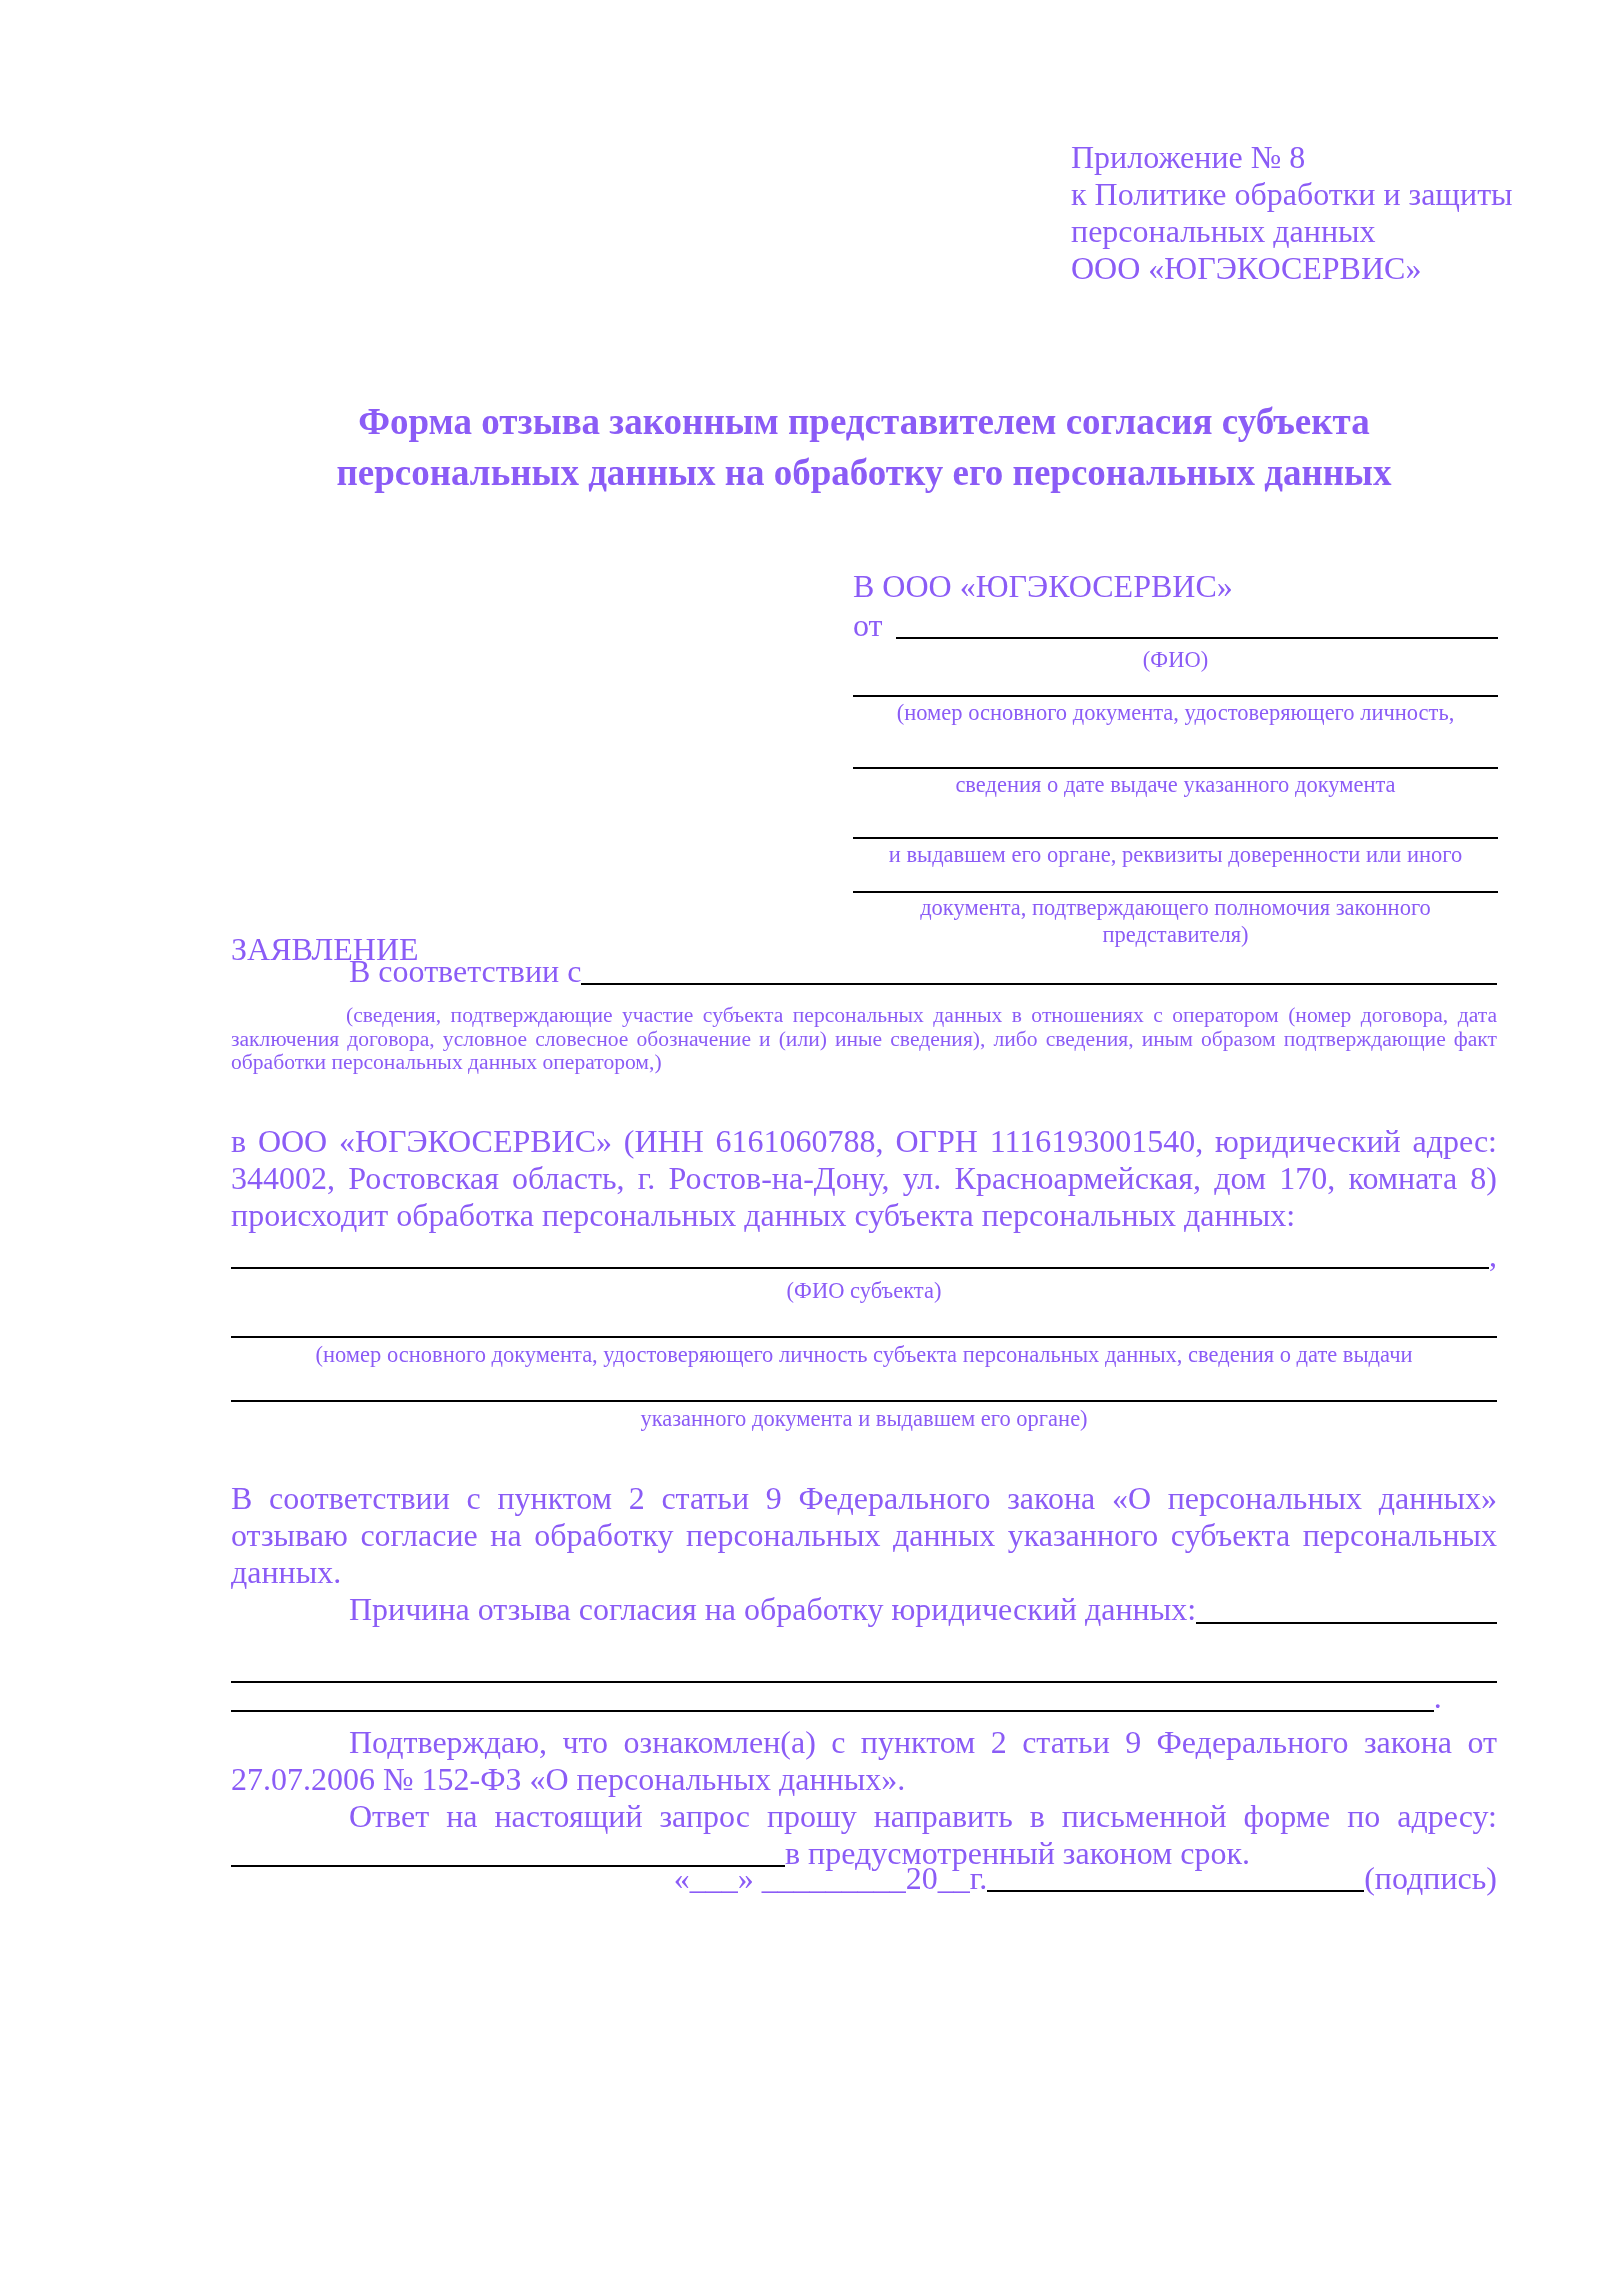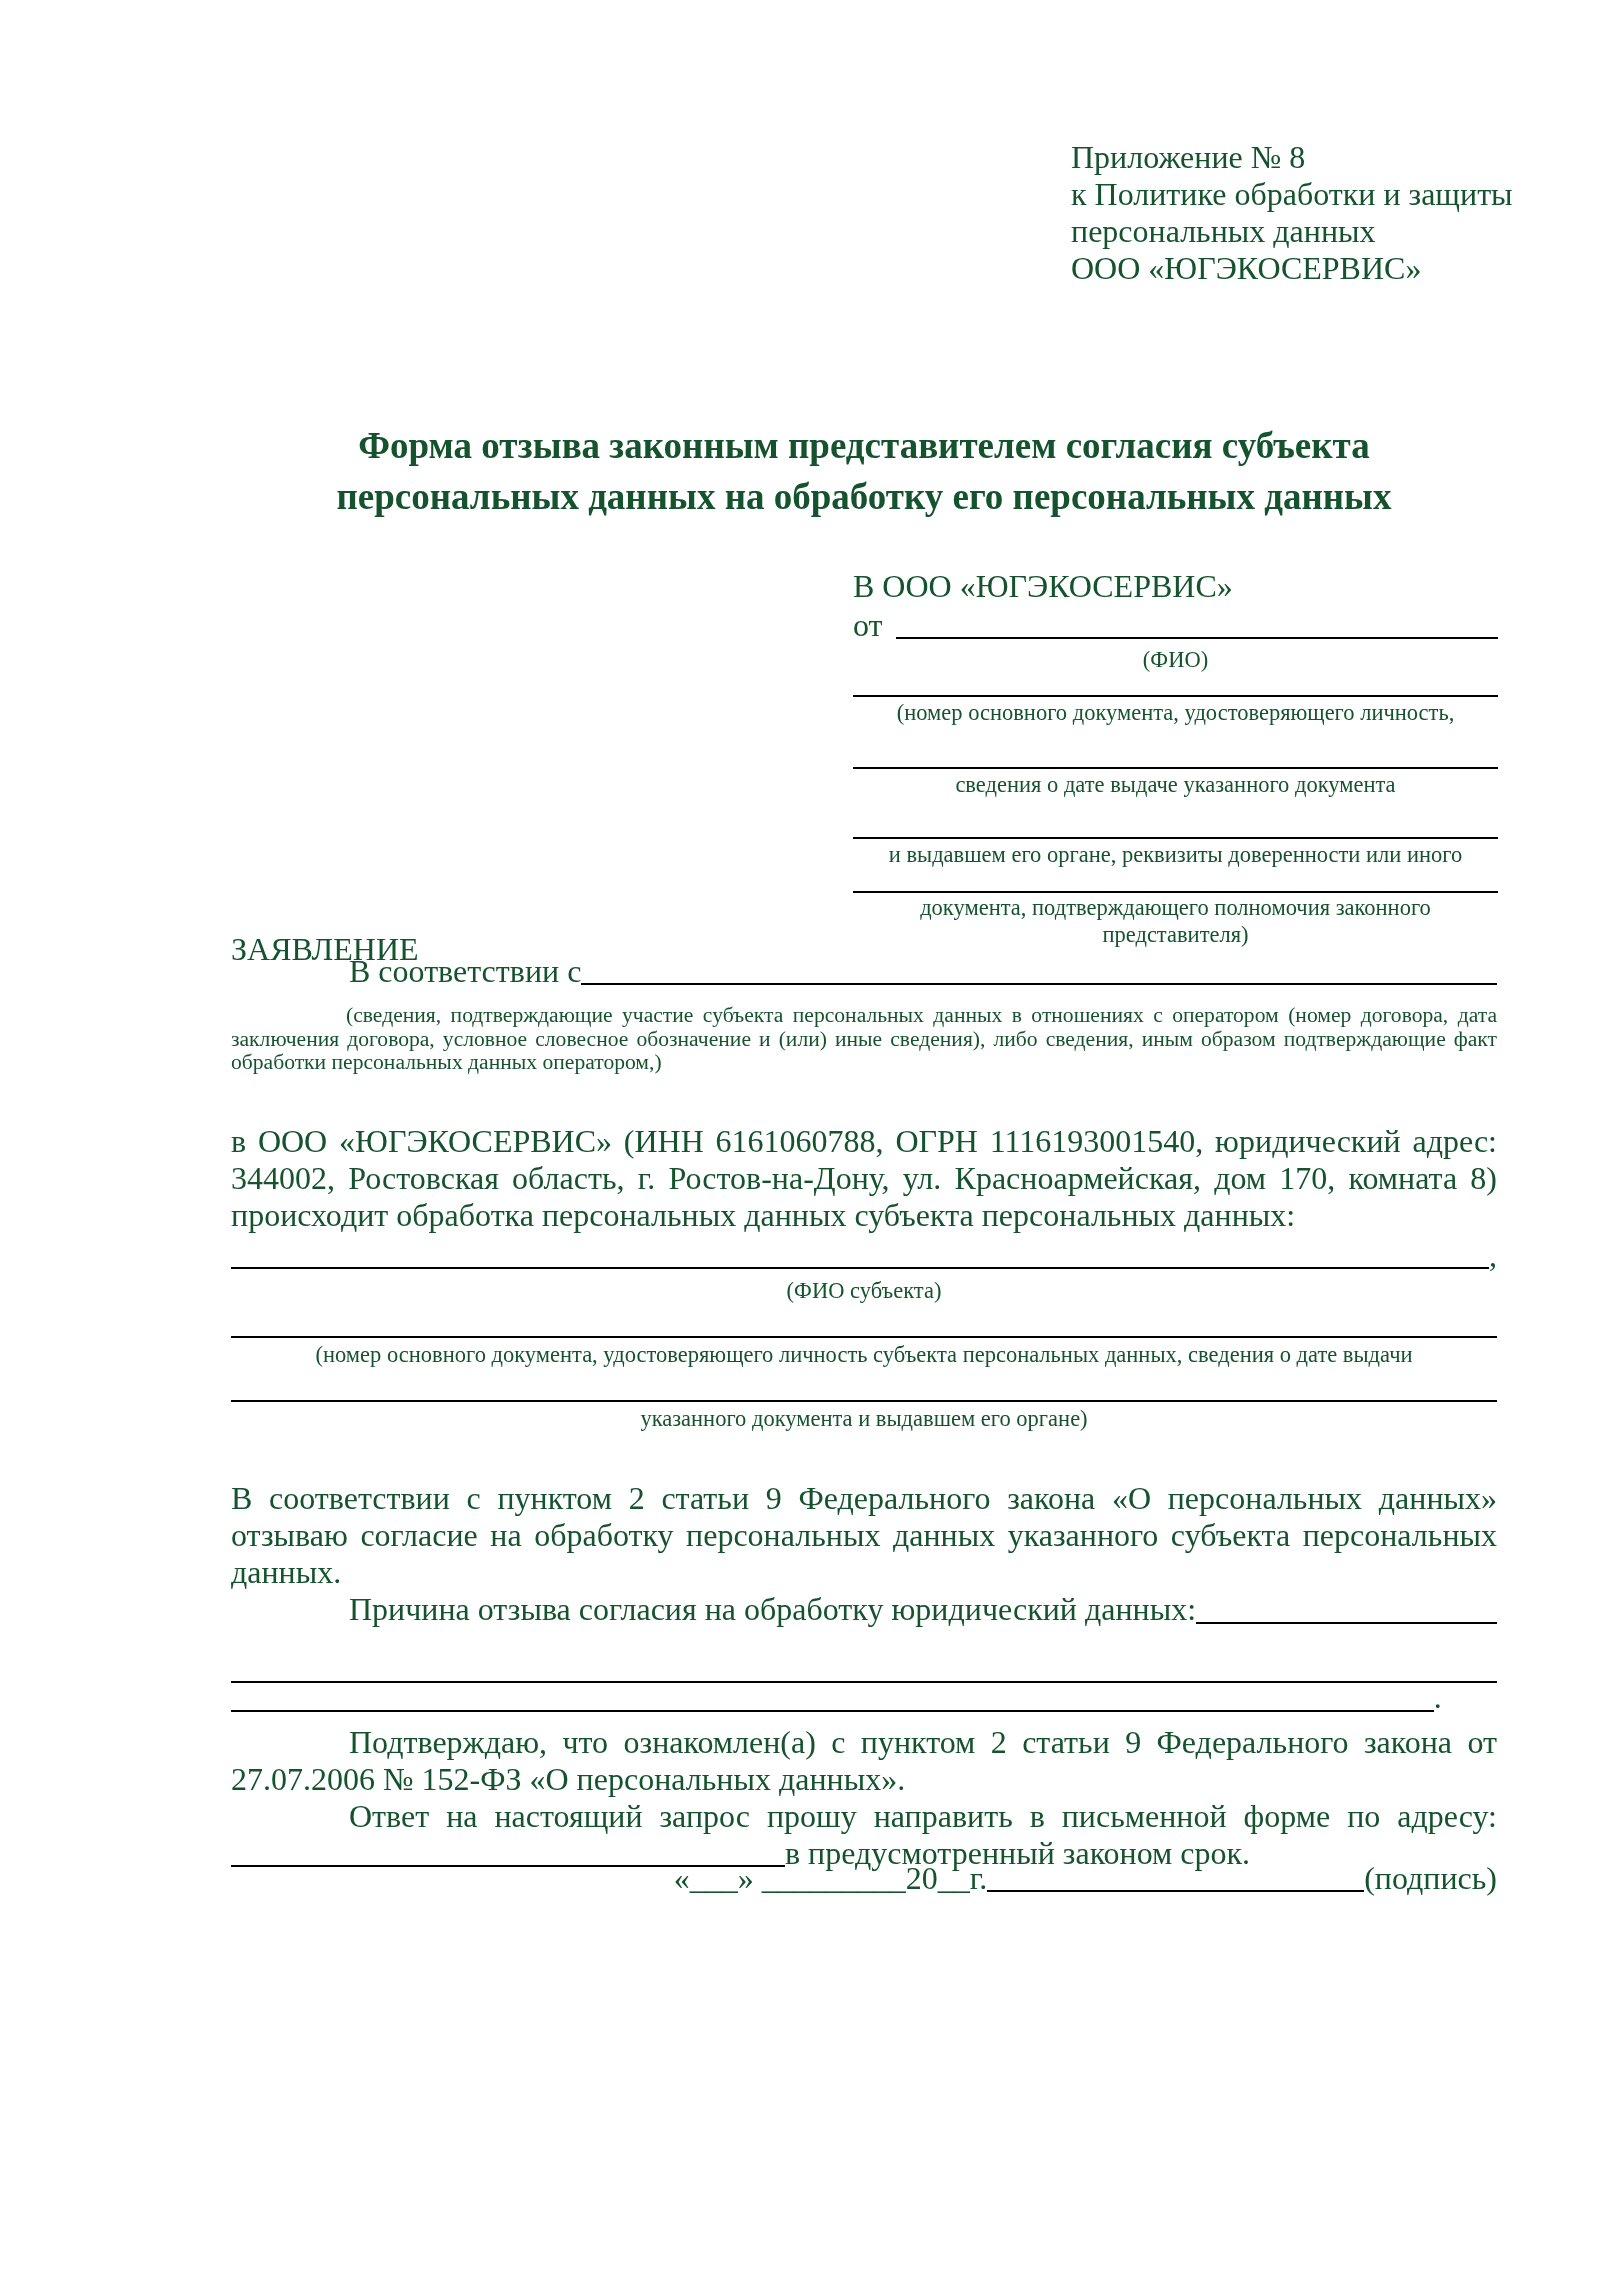--- a/index.html
+++ b/index.html
@@ -1,27 +1,27 @@
 <!DOCTYPE html>
 <html><head>
 <meta charset="utf-8">
 <style>
   * { margin:0; padding:0; box-sizing:border-box; }
   html,body { background:#ffffff; }
   .page {
     position:relative;
     width:1621px; height:2293px;
     background:#ffffff;
-    color:#14532d;
+    color:#8b5cf6;
     font-family:"Liberation Serif","DejaVu Serif",serif;
     font-size:32px; line-height:37px;
   }
   .appendix { position:absolute; left:1071px; top:139px; }
   .title {
-    position:absolute; left:231px; top:420px; width:1266px;
+    position:absolute; left:231px; top:396px; width:1266px;
     text-align:center; font-weight:700; font-size:37px; line-height:51px;
   }
   .addressee { position:absolute; left:853px; top:524px; width:645px;margin-top:44px; }
   .flexrow { display:flex; }
   .addr-from { margin-top:2px; }
   .addr-from .from-label { margin-right:13.7px; }
   .fill-line { flex:1 1 auto; border-bottom:2.9px solid #000; margin-bottom:4.9px; }
   .cap { font-size:22.5px; line-height:26.5px; text-align:center; }
   .addressee .cap { margin-top:2.9px; }
   .body .cap { margin-top:3.9px; }

